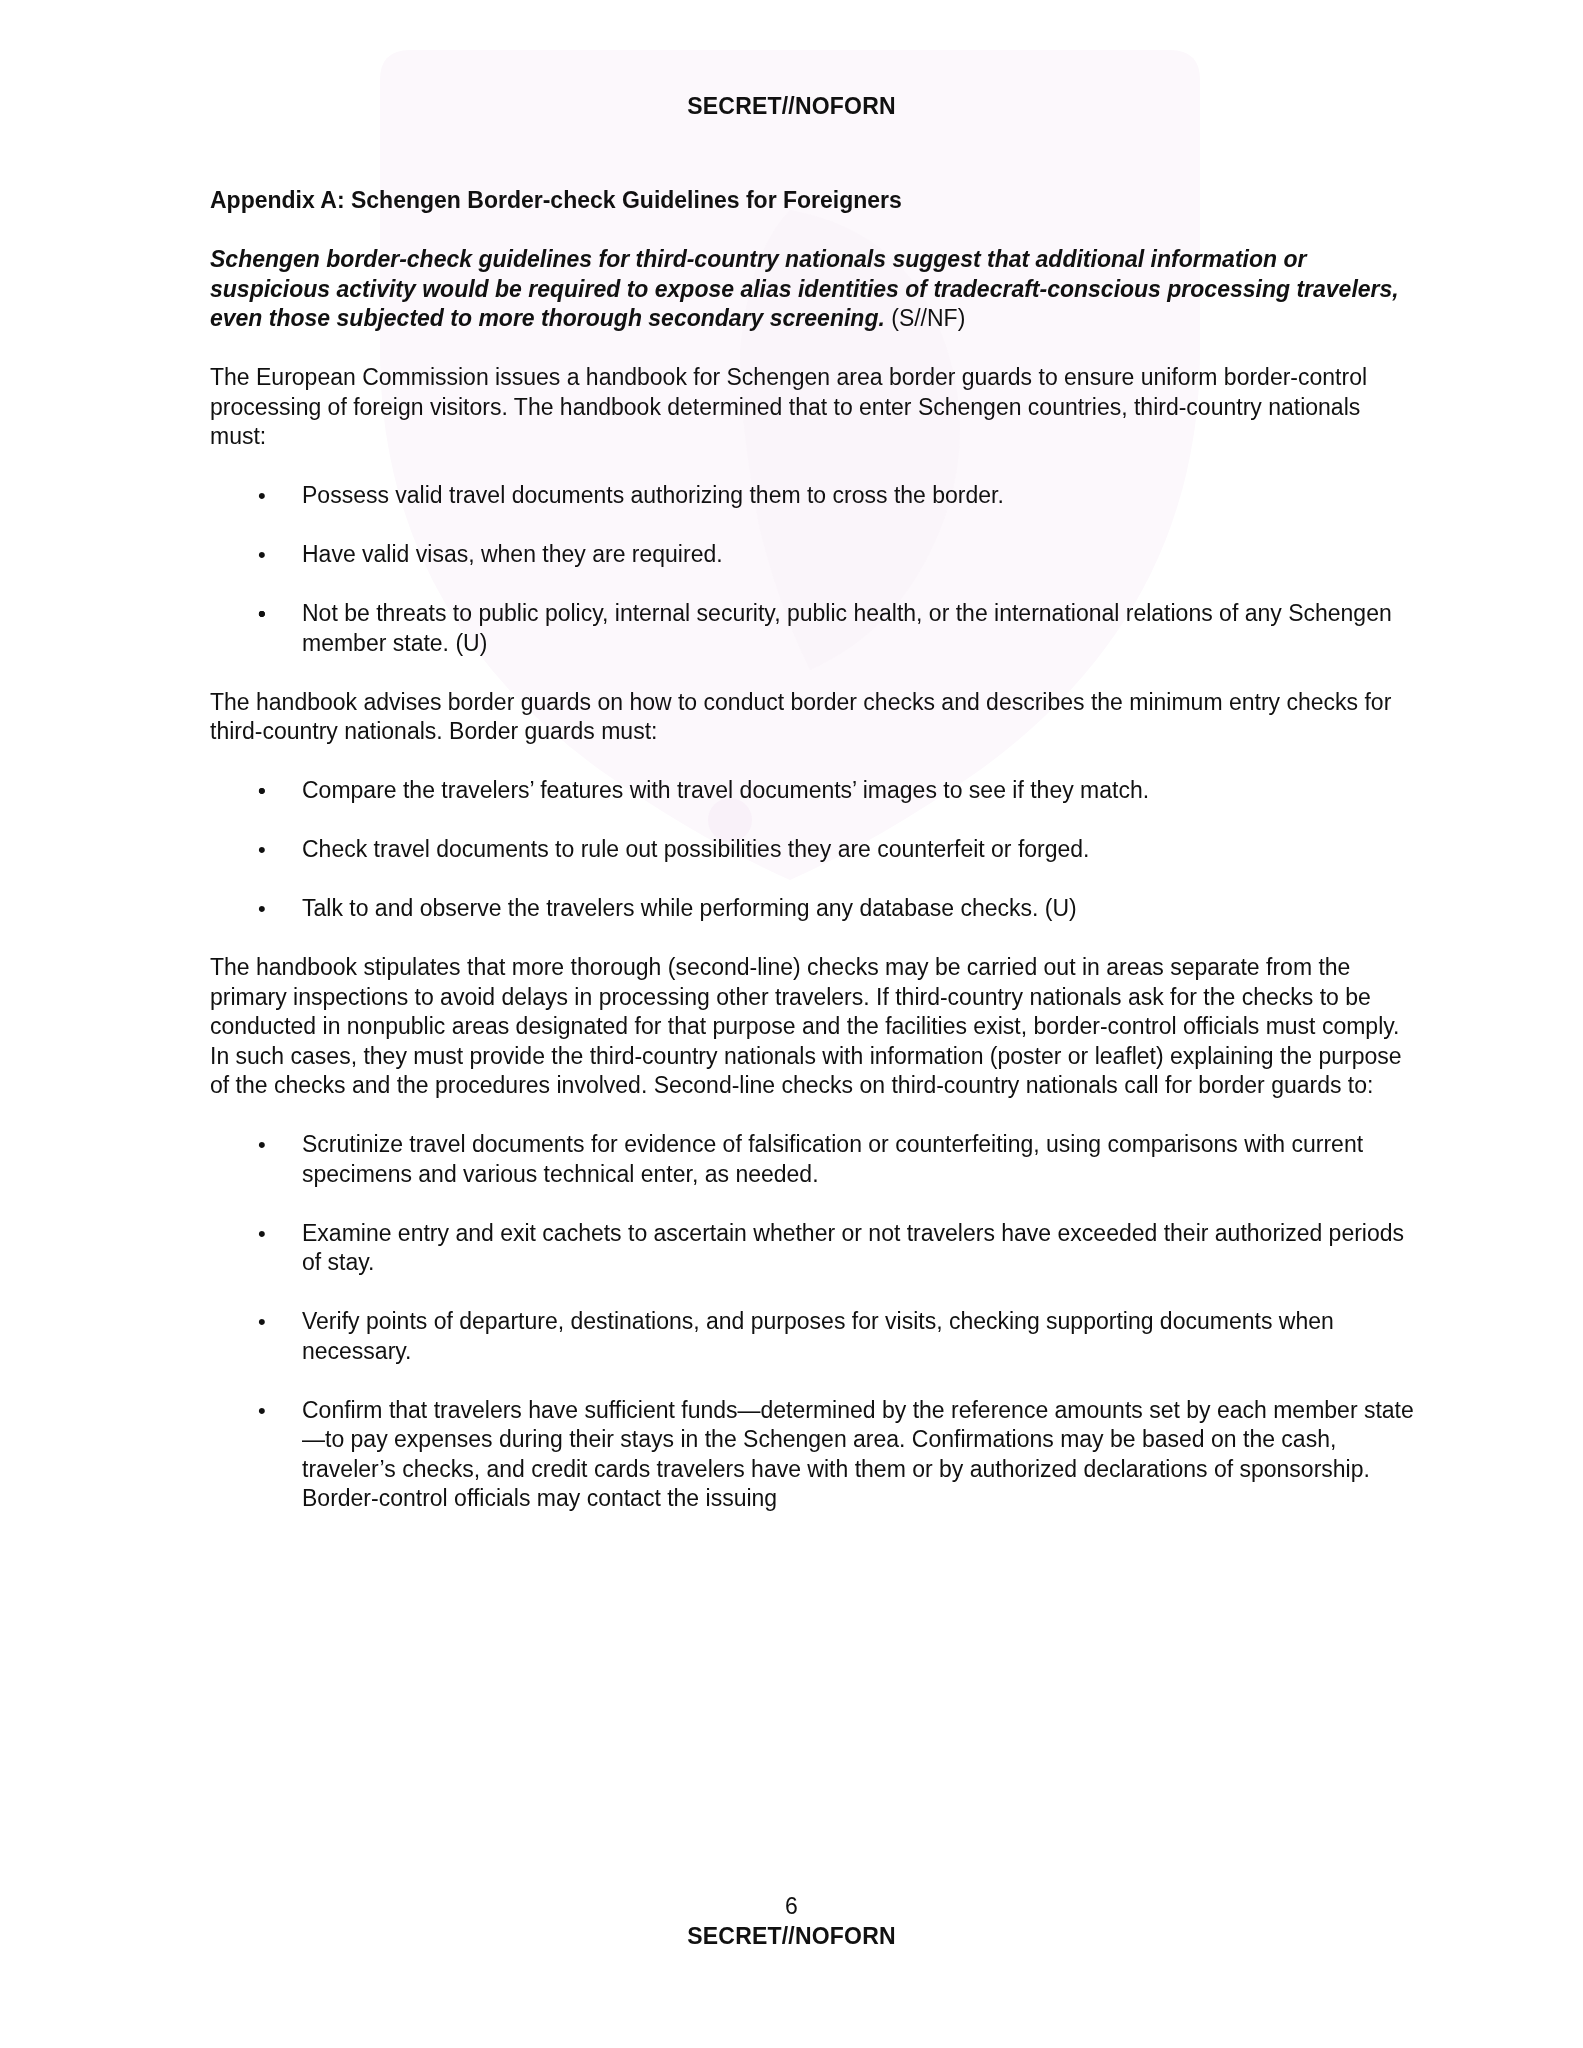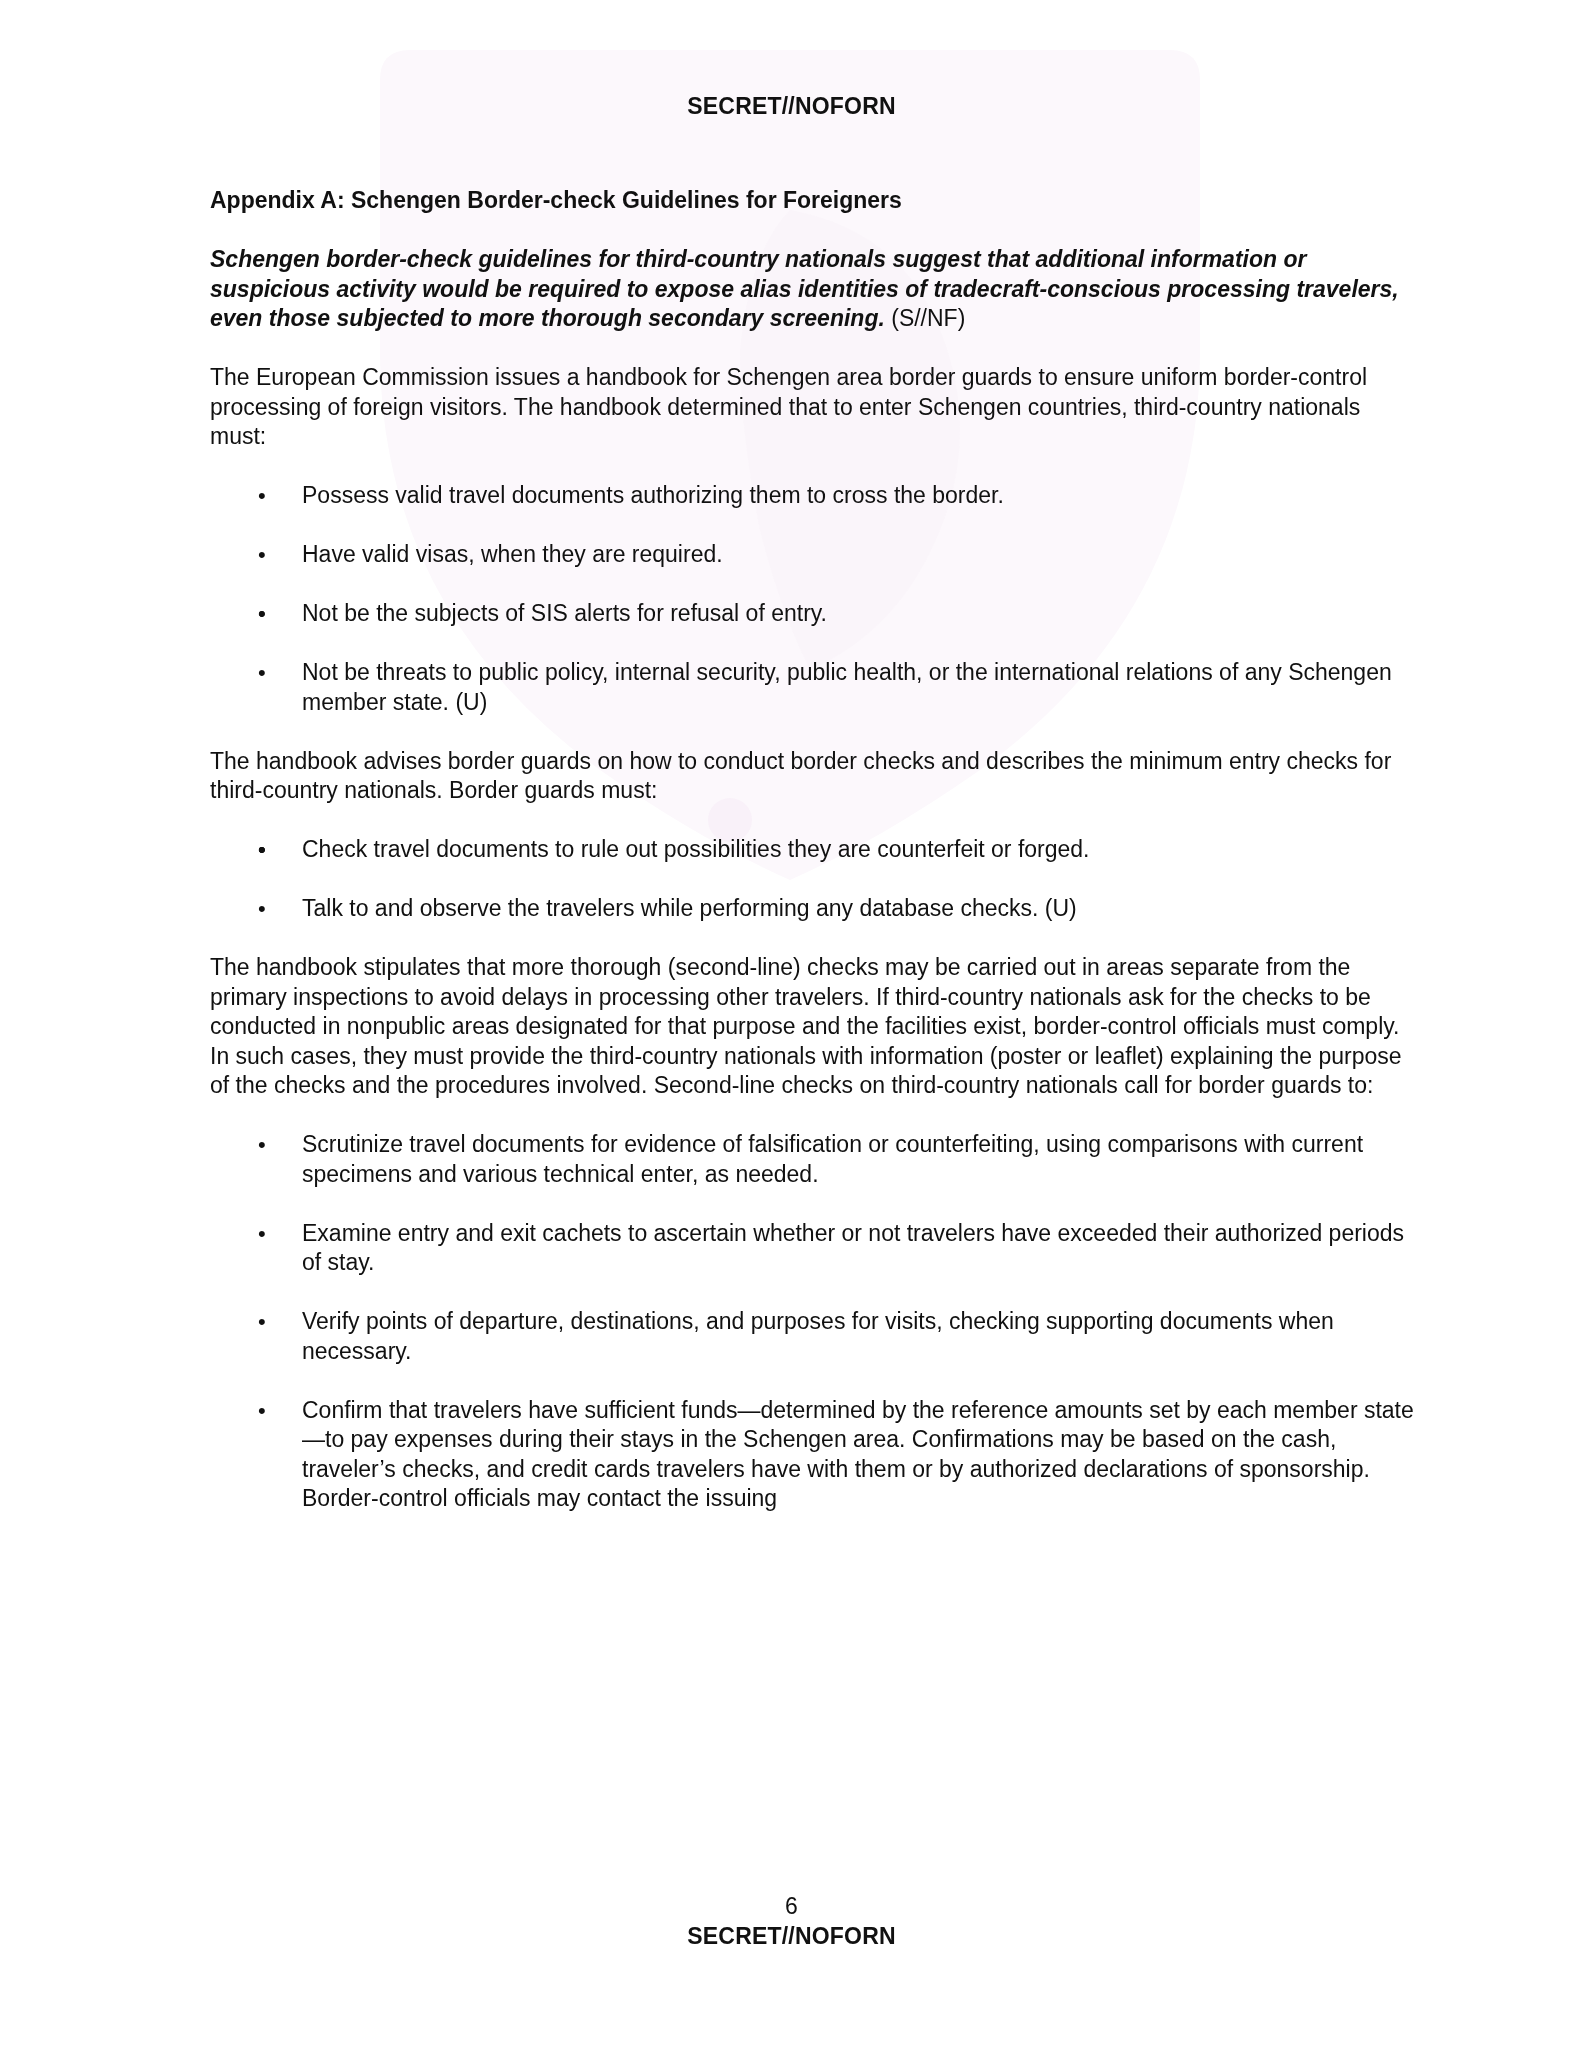--- a/index.html
+++ b/index.html
@@ -119,29 +119,29 @@
       <span class="lead-text">Schengen border-check guidelines for third-country nationals suggest that additional information or suspicious activity would be required to expose alias identities of tradecraft-conscious processing travelers, even those subjected to more thorough secondary screening.</span>
       <span>(S//NF)</span>
     </div>
 
     <div class="para">The European Commission issues a handbook for Schengen area border guards to ensure uniform border-control processing of foreign visitors.  The handbook determined that to enter Schengen countries, third-country nationals must:</div>
 
     <ul class="bullets">
       <li><span class="bullet">•</span><span>Possess valid travel documents authorizing them to cross the border.</span></li>
       <li><span class="bullet">•</span><span>Have valid visas, when they are required.</span></li>
       <li><span class="bullet">•</span></li>
-      <li><span class="bullet">•</span><span>Not be the subjects of SIS alerts for refusal of entry.</span></li>
+      <li><span class="bullet">•</span></li>
       <li><span class="bullet">•</span><span>Not be threats to public policy, internal security, public health, or the international relations of any Schengen member state.  (U)</span></li>
     </ul>
 
     <div class="para">The handbook advises border guards on how to conduct border checks and describes the minimum entry checks for third-country nationals.  Border guards must:</div>
 
     <ul class="bullets">
       <li><span class="bullet">•</span></li>
-      <li><span class="bullet">•</span></li>
+      <li><span class="bullet">•</span><span>Compare the travelers’ features with travel documents’ images to see if they match.</span></li>
       <li><span class="bullet">•</span><span>Check travel documents to rule out possibilities they are counterfeit or forged.</span></li>
       <li><span class="bullet">•</span><span>Talk to and observe the travelers while performing any database checks.  (U)</span></li>
     </ul>
 
     <div class="para">The handbook stipulates that more thorough (second-line) checks may be carried out in areas separate from the primary inspections to avoid delays in processing other travelers.  If third-country nationals ask for the checks to be conducted in nonpublic areas designated for that purpose and the facilities exist, border-control officials must comply.  In such cases, they must provide the third-country nationals with information (poster or leaflet) explaining the purpose of the checks and the procedures involved.  Second-line checks on third-country nationals call for border guards to:</div>
 
     <ul class="bullets last-list">
       <li><span class="bullet">•</span><span>Scrutinize travel documents for evidence of falsification or counterfeiting, using comparisons with current specimens and various technical enter, as needed.</span></li>
       <li><span class="bullet">•</span><span>Examine entry and exit cachets to ascertain whether or not travelers have exceeded their authorized periods of stay.</span></li>
       <li><span class="bullet">•</span><span>Verify points of departure, destinations, and purposes for visits, checking supporting documents when necessary.</span></li>

